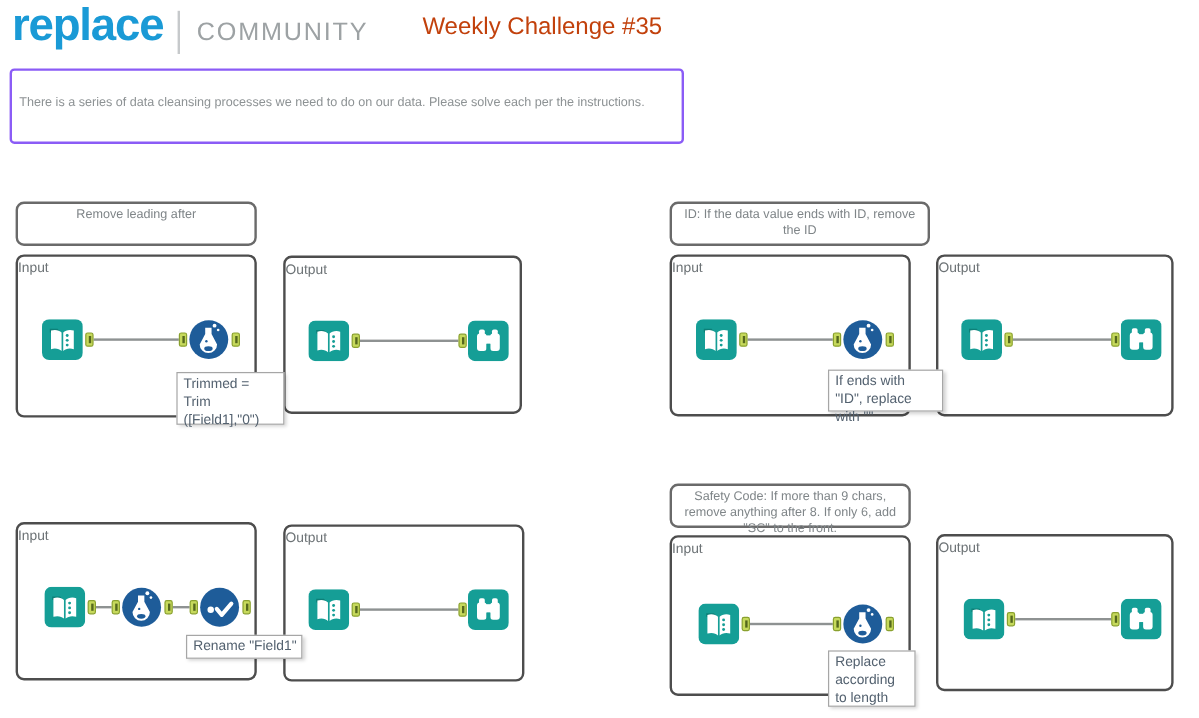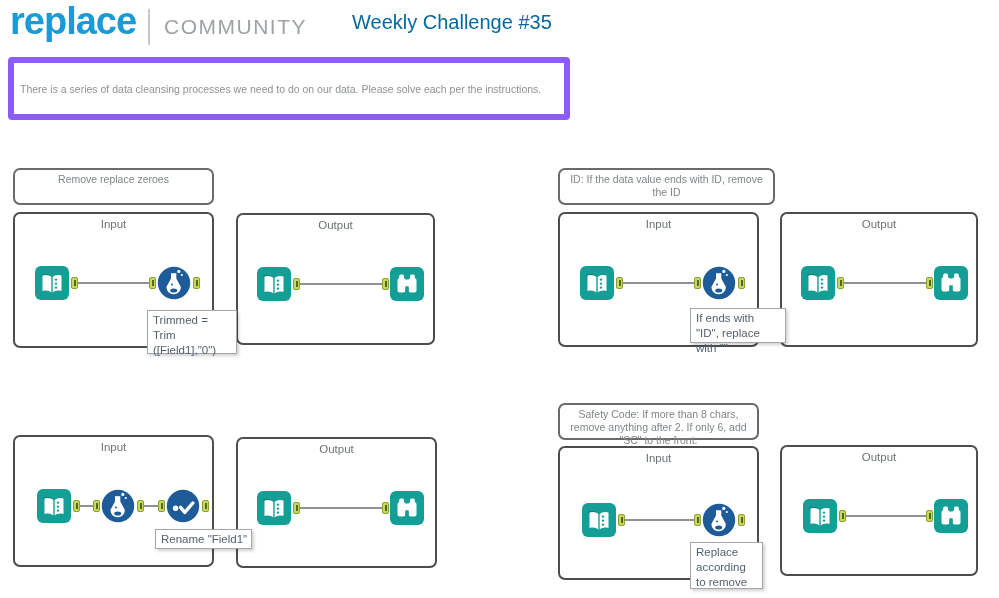--- a/index.html
+++ b/index.html
@@ -4,36 +4,36 @@
 <style>
   html,body{margin:0;padding:0;background:#ffffff;}
   .canvas{position:relative;width:999px;height:598px;background:#fff;overflow:hidden;
           font-family:"Liberation Sans",sans-serif;}
 
   
   .logo{position:absolute;left:10px;top:0px;font-size:38px;font-weight:bold;
         color:#1a9ad6;letter-spacing:-1px;}
   .hdr-divider{position:absolute;left:148px;top:9px;width:2px;height:36px;background:#c6c9cb;}
   .community{position:absolute;left:164px;top:15px;font-size:21px;color:#9da2a4;letter-spacing:1.5px;}
-  .page-title{position:absolute;left:352px;top:11px;font-size:20px;color:#0369a1;}
+  .page-title{position:absolute;left:352px;top:11px;font-size:20px;color:#c2410c;}
 
   
   .comment-box{position:absolute;left:8px;top:57px;width:562px;height:63px;background:#fff;
-               border:6px solid #8b5cf6;border-radius:4px;box-sizing:border-box;}
+               border:2px solid #8b5cf6;border-radius:4px;box-sizing:border-box;}
   .comment-box span{display:block;padding:20px 8px 0 6px;font-size:10.5px;color:#8d9294;}
 
   
   .note{position:absolute;background:#fff;border:2px solid #6a6a6a;border-radius:7px;
         box-sizing:border-box;text-align:center;color:#7f8588;font-size:10.5px;
         line-height:1.22;padding:3px 8px 0 8px;}
 
   
   .container{position:absolute;background:#fff;border:2px solid #4d4d4d;border-radius:7px;
              box-sizing:border-box;}
-  .ctitle{position:absolute;top:4px;left:0;right:0;text-align:center;font-size:11.5px;color:#6c7275;}
+  .ctitle{position:absolute;top:4px;left:0;right:0;text-align:left;font-size:11.5px;color:#6c7275;}
 
   .tool{position:absolute;width:34px;height:34px;z-index:2;}
   .tool svg{display:block;}
   .anchor{position:absolute;width:7px;height:12px;background:#c6d95c;border:1px solid #8aa12e;
           border-radius:2px;box-sizing:border-box;z-index:2;}
   .anchor::after{content:"";position:absolute;left:1.5px;top:2px;width:2px;height:6px;background:#55681d;}
   .conn{position:absolute;height:2px;background:#8e9292;z-index:1;}
 
   
   .annotation{position:absolute;background:#fff;border:1px solid #a6a6a6;
@@ -87,21 +87,21 @@
   <div class="logo">replace</div>
   <div class="hdr-divider"></div>
   <div class="community">COMMUNITY</div>
   <div class="page-title">Weekly Challenge #35</div>
 
   <div class="comment-box">
     <span>There is a series of data cleansing processes we need to do on our data. Please solve each per the instructions.</span>
   </div>
 
   <div class="note" style="left:13px;top:168px;width:201px;height:37px">
-    <span>Remove replace zeroes</span>
+    <span>Remove leading after</span>
   </div>
 
   <div class="container" style="left:13px;top:212px;width:201px;height:136px">
     <div class="ctitle">Input</div>
     <div class="tool" style="left:20px;top:52px">
       <svg width="34" height="34">
           <use href="#sym-book"></use>
         </svg>
     </div>
     <div class="anchor" style="left:56px;top:63px"></div>
@@ -215,21 +215,21 @@
     <div class="tool" style="left:152px;top:52px">
       <svg width="34" height="34">
           <use href="#sym-binoculars"></use>
         </svg>
     </div>
   </div>
 
   <div class="annotation oneline" style="left:155px;top:529px;width:97px;height:20px">Rename "Field1"</div>
 
   <div class="note" style="left:558px;top:403px;width:201px;height:37px">
-    <span>Safety Code: If more than 8 chars, remove anything after 2. If only 6, add "SC" to the front.</span>
+    <span>Safety Code: If more than 9 chars, remove anything after 8. If only 6, add "SC" to the front.</span>
   </div>
 
   <div class="container" style="left:558px;top:446px;width:201px;height:134px">
     <div class="ctitle">Input</div>
     <div class="tool" style="left:22px;top:55px">
       <svg width="34" height="34">
           <use href="#sym-book"></use>
         </svg>
     </div>
     <div class="anchor" style="left:58px;top:66px"></div>
@@ -253,15 +253,15 @@
     <div class="anchor" style="left:57px;top:63px"></div>
     <div class="conn" style="left:64px;top:68px;width:80px"></div>
     <div class="anchor" style="left:144px;top:63px"></div>
     <div class="tool" style="left:152px;top:52px">
       <svg width="34" height="34">
           <use href="#sym-binoculars"></use>
         </svg>
     </div>
   </div>
 
-  <div class="annotation" style="left:690px;top:542px;width:73px;height:47px">Replace according to remove</div>
+  <div class="annotation" style="left:690px;top:542px;width:73px;height:47px">Replace according to length</div>
 
 </div>
 
 </body></html>

